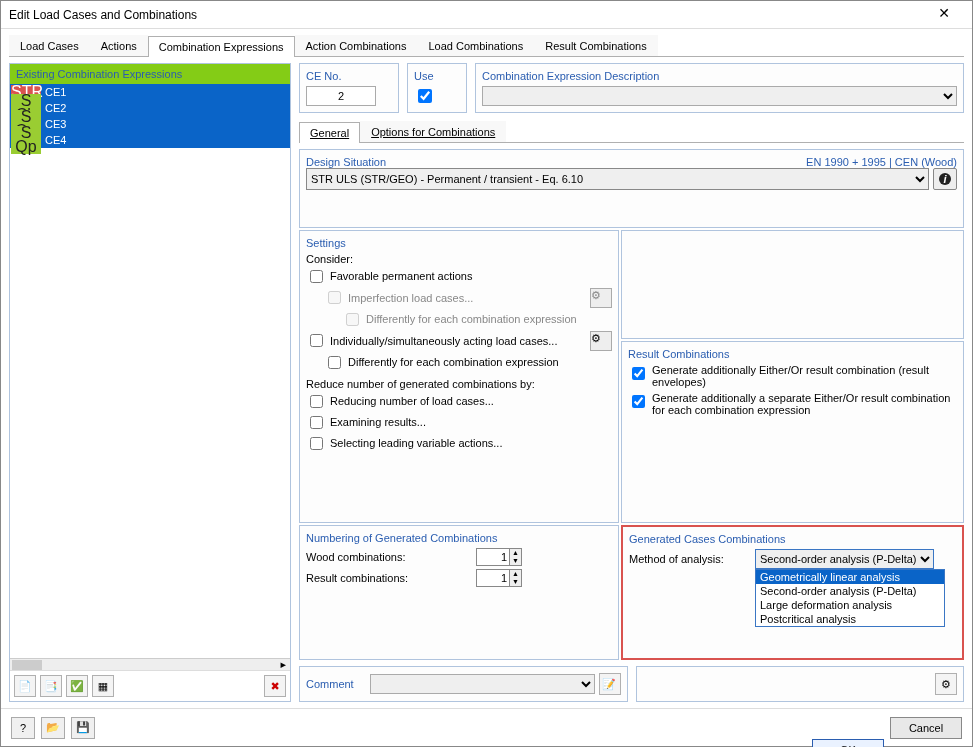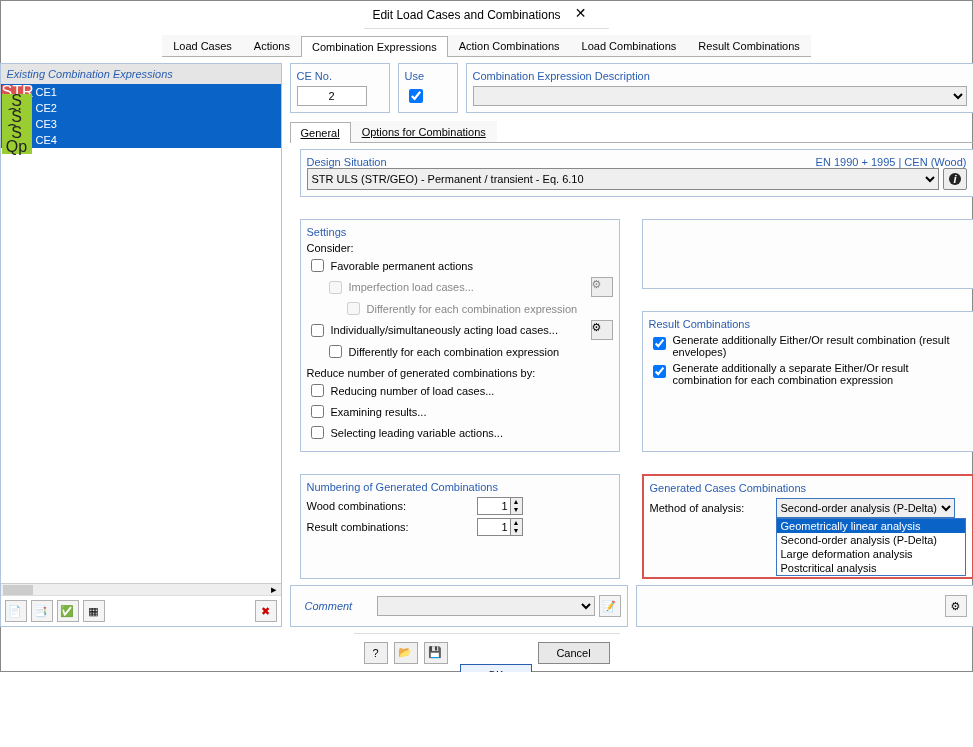--- a/index.html
+++ b/index.html
@@ -1,31 +1,31 @@
 <!DOCTYPE html>
 <html><head>
 <meta charset="utf-8">
 <style>
 * { box-sizing: border-box; font-family: "Segoe UI", Tahoma, sans-serif; font-size: 11px; }
 body { margin: 0; background: #fff; color: #000; }
 
-.window { width: 973px; height: 672px; border: 1px solid #888; display: flex; flex-direction: column; background: #fff; align-items: center; }
+.window { width: 973px; height: 747px; border: 1px solid #888; display: flex; flex-direction: column; background: #fff; }
 
 .titlebar { height: 28px; display: flex; align-items: center; padding: 0 8px; border-bottom: 1px solid #ddd; }
 .titlebar .title { flex: 1; font-size: 12px; }
 .titlebar .close { width: 40px; height: 20px; text-align: center; cursor: pointer; font-size: 14px; }
 
 .tabs { display: flex; border-bottom: 1px solid #b0b0b0; margin: 6px 8px 0 8px; }
 .tab { padding: 4px 10px; border: 1px solid transparent; border-bottom: none; cursor: pointer; background: #f8f8f8; margin-right: 0px; }
 .tab.active { background: #fff; border-color: #b0b0b0; position: relative; top: 1px; }
 
 .body { flex: 1; display: flex; padding: 6px 8px; gap: 8px; overflow: hidden; }
 
 .leftpanel { width: 282px; display: flex; flex-direction: column; border: 1px solid #b0c4de; }
-.leftpanel .panel-title { color: #2a5db0; padding: 4px 6px; background: #e5e5e5; font-style: italic; }
+.leftpanel .panel-title { color: #2a5db0; padding: 4px 6px; background: #84cc16; }
 .listbox { flex: 1; background: #fff; overflow: auto; }
 .listrow { display: flex; height: 16px; align-items: center; }
 .listrow .tag { width: 30px; text-align: center; color: #fff; font-size: 16px; line-height: 14px; margin-left: 1px; }
 .listrow .tag.str { background: #d9534f; }
 .listrow .tag.sch { background: #9acd32; color:#222 }
 .listrow .tag.sqp { background: #9acd32; color:#222 }
 .listrow .cename { flex: 1; padding-left: 4px; color:#fff; }
 .listrow.sel { background: #0a64c8; }
 .listrow:not(.sel) .cename { color:#fff; }
 .listbox-scroll { height: 12px; background: #eee; border-top: 1px solid #ccc; display:flex; align-items:center;}
@@ -43,21 +43,21 @@
 .group.ce-no input { width: 70px; text-align:center; height:20px; border:1px solid #aaa;}
 .group.ce-desc { flex: 1; }
 .group.ce-desc select { width: 100%; height:20px; border:1px solid #aaa;}
 .group.use { width: 60px; }
 .use-chk { width:14px;height:14px; }
 
 .subtabs { display: flex; border-bottom: 1px solid #b0b0b0; margin-top:2px;text-decoration:underline;}
 .subtabs .tab { background:#f8f8f8; }
 .subtabs .tab.active { background:#fff; }
 
-.midgrid { display: grid; grid-template-columns: 320px 1fr; grid-template-rows: auto auto auto auto; gap: 22px; flex:1; min-height:0;margin-left:10px;}
+.midgrid { display: grid; grid-template-columns: 320px 1fr; grid-template-rows: auto auto auto auto; gap: 2px; flex:1; min-height:0;}
 .design-sit { grid-column: 1 / span 2; display:flex; flex-direction:column; }
 .design-row { display:flex; gap:4px; align-items:center; }
 .design-row select { flex:1; height:22px; border:1px solid #888; }
 .info-btn { width:24px;height:22px;border:1px solid #888;background:#eee;border-radius:2px;display:flex;align-items:center;justify-content:center;}
 .ds-title-row{display:flex;justify-content:space-between;color:#2a5db0;}
 
 .settings { grid-column:1; grid-row:2 / span 2; }
 .settings .line { display:flex; align-items:center; gap:4px; margin:2px 0; }
 .settings .indent1 { margin-left:18px; }
 .settings .indent2 { margin-left:36px; color:#888; }
@@ -283,21 +283,21 @@
                 <div class="opt">Postcritical analysis</div>
               </div>
             </div>
           </div>
           <div style="height:50px;"></div>
         </div>
       </div>
 
       <div class="comment-row">
         <div class="group">
-          <span class="gtitle" style="margin:8px;width:60px;font-style:italic;">Comment</span>
+          <span class="gtitle" style="margin:0;width:60px;">Comment</span>
           <select><option></option></select>
           <div class="tbtn">📝</div>
         </div>
         <div class="group sidebox">
           <div class="tbtn">⚙</div>
         </div>
       </div>
     </div>
   </div>
 

